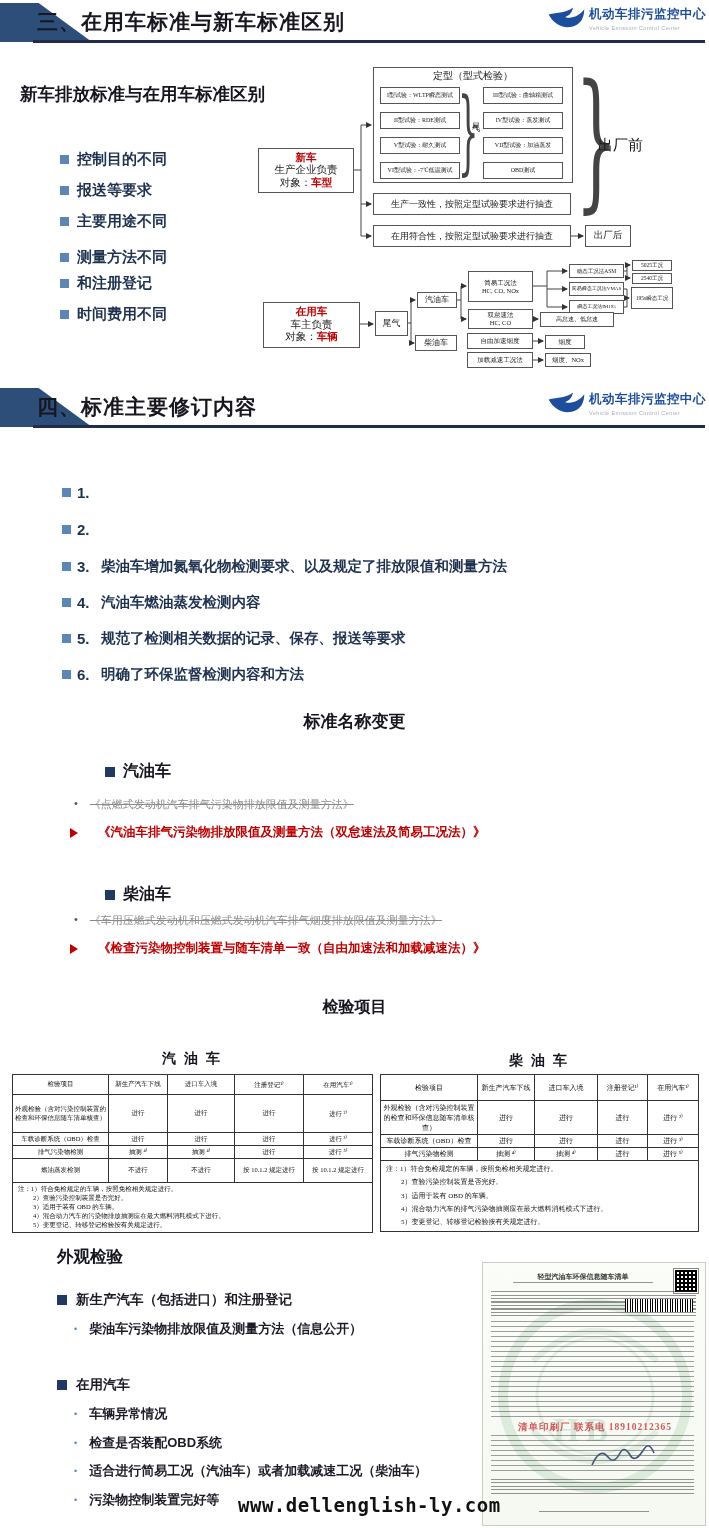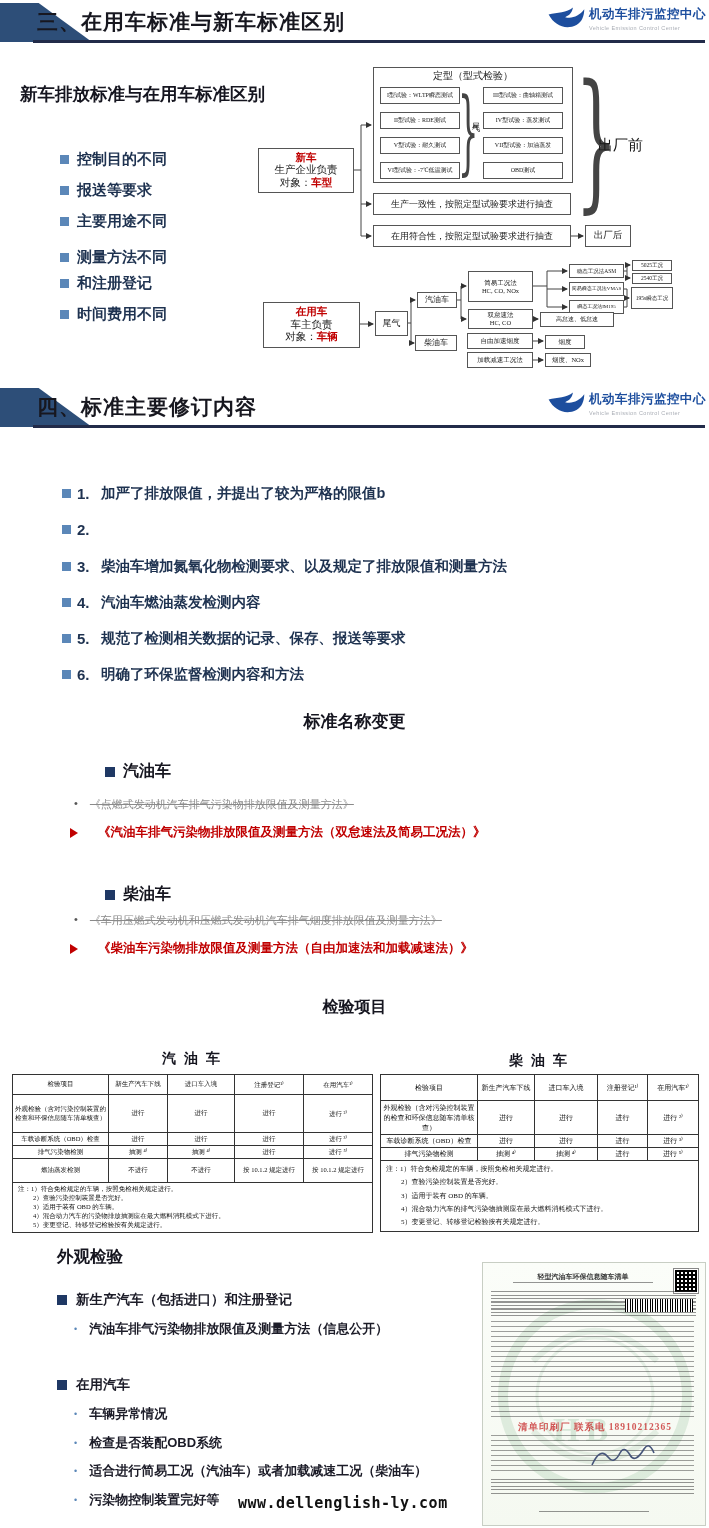--- a/index.html
+++ b/index.html
@@ -221,21 +221,20 @@
     <div class="logo-txt">
       <div class="logo-cn">机动车排污监控中心</div>
       <div class="logo-en">Vehicle Emission Control Center</div>
     </div>
   </div>
 </div>
 
 <div class="rev" style="top:484px">
     <span class="sq-blue"></span>
     <span class="rev-n">1.</span>
-    <span class="rev-t">加严了排放限值，并提出了较为严格的限值b</span>
   </div>
 <div class="rev" style="top:521px">
     <span class="sq-blue"></span>
     <span class="rev-n">2.</span>
   </div>
 <div class="rev" style="top:557px">
     <span class="sq-blue"></span>
     <span class="rev-n">3.</span>
     <span class="rev-t">柴油车增加氮氧化物检测要求、以及规定了排放限值和测量方法</span>
   </div>
@@ -271,21 +270,21 @@
 <div class="nc-head" style="top:884px">
     <span class="sq-navy"></span>
     <span class="nc-head-t">柴油车</span>
   </div>
 <div class="nc-old" style="top:913px">
     <span class="dot">•</span>
     <span class="nc-old-t">《车用压燃式发动机和压燃式发动机汽车排气烟度排放限值及测量方法》</span>
   </div>
 <div class="nc-new" style="top:940px">
     <span class="tri"></span>
-    <span class="nc-new-t">《柴油车污染物排放限值及测量方法（自由加速法和加载减速法）》</span>
+    <span class="nc-new-t">《检查污染物控制装置与随车清单一致（自由加速法和加载减速法）》</span>
   </div>
 
 <div class="center-title" style="top:997px;font-size:16px;">检验项目</div>
 <div class="tab-cap" style="left:12px;width:360px;top:1050px;">汽 油 车</div>
 <div class="tab-cap" style="left:380px;width:318px;top:1052px;">柴 油 车</div>
 
 <table class="vtab" style="left:12px;top:1074px;width:360px;font-size:6.5px;">
   <colgroup>
       <col style="width:96px">
       <col style="width:59px">
@@ -390,21 +389,21 @@
 </tbody>
   </table>
 
 <div class="ap-title" style="top:1246px">外观检验</div>
 <div class="ap-h" style="top:1291px">
     <span class="sq-navy"></span>
     <span class="ap-h-t">新生产汽车（包括进口）和注册登记</span>
   </div>
 <div class="ap-b" style="top:1320px">
     <span class="dot">•</span>
-    <span class="ap-b-t">汽油车排气污染物排放限值及测量方法（信息公开）</span>
+    <span class="ap-b-t">柴油车污染物排放限值及测量方法（信息公开）</span>
   </div>
 <div class="ap-h" style="top:1376px">
     <span class="sq-navy"></span>
     <span class="ap-h-t">在用汽车</span>
   </div>
 <div class="ap-b" style="top:1405px">
     <span class="dot">•</span>
     <span class="ap-b-t">车辆异常情况</span>
   </div>
 <div class="ap-b" style="top:1434px">
@@ -438,13 +437,13 @@
   <div class="hb">HB</div>
   <div class="stamp-note">清单印刷厂 联系电 18910212365</div>
   <div class="flines fl-b" style="left:8px;top:172px;width:203px;height:40px;"></div>
   <div class="flines fl-a" style="left:8px;top:216px;width:203px;height:16px;"></div>
   <svg class="sig" width="70" height="36">
     <path d="M4 26 q8 -18 16 -8 q6 8 12 -4 q4 -8 10 2 q5 9 14 -6 q5 -8 10 4" stroke="#46557a" fill="none" stroke-width="1.6"></path>
   </svg>
   <div class="flines fl-a" style="left:56px;top:248px;width:110px;height:4px;"></div>
 </div>
 
-<div style="position:absolute;left:238px;top:1494px;font-family:'DejaVu Sans Mono',monospace;font-weight:700;font-size:15px;letter-spacing:.5px;color:#111;">www.dellenglish-ly.com</div>
+<div style="position:absolute;left:238px;top:1494px;font-family:'DejaVu Sans Mono',monospace;font-weight:700;font-size:19px;letter-spacing:.5px;color:#111;">www.dellenglish-ly.com</div>
 
 </body></html>

